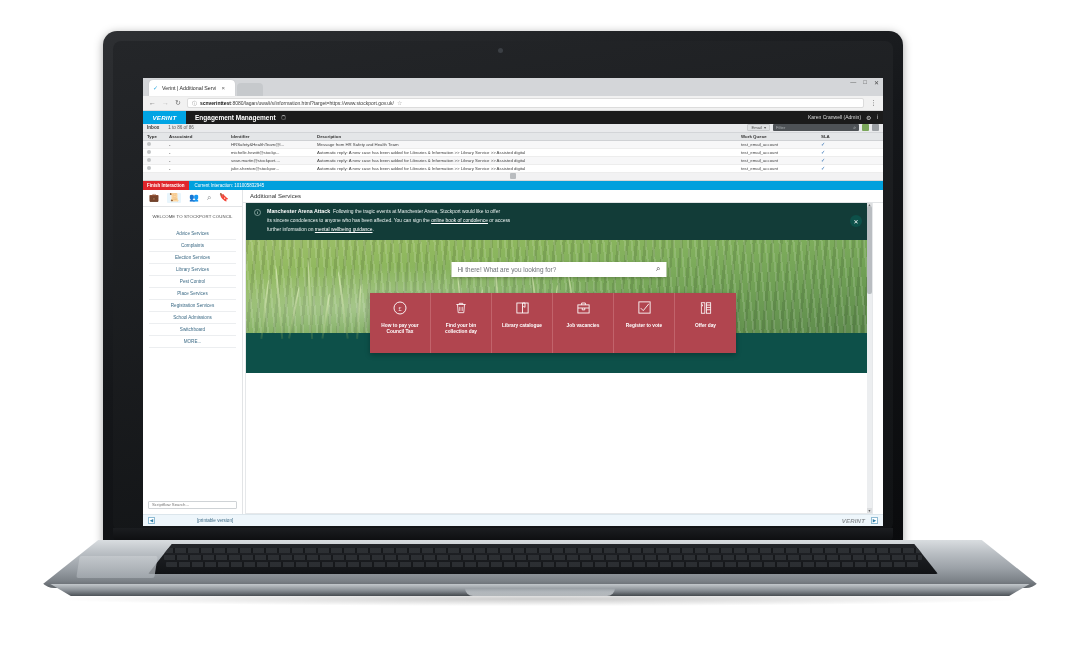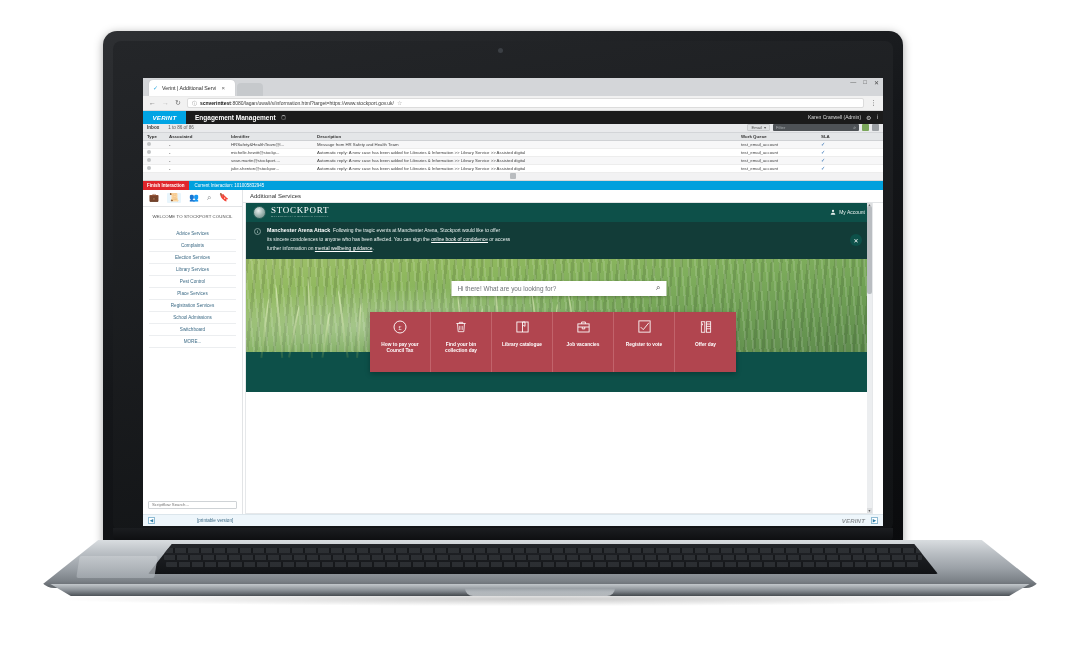--- a/index.html
+++ b/index.html
@@ -371,34 +371,20 @@
           <div class="sfsearch">
             <input placeholder="Scriptflow Search..." style="">
           </div>
         </div>
 
         <div class="rightpane">
           <div class="tabhdr">Additional Services</div>
 
           <div class="siteframe">
 
-            <div class="sk-top">
-              <div class="sk-crest"></div>
-              <div class="sk-wordmark">
-                <div class="sk-word1">STOCKPORT</div>
-                <div class="sk-word2">METROPOLITAN BOROUGH COUNCIL</div>
-              </div>
-              <div class="sk-acct">
-                <svg width="6" height="6" viewBox="0 0 16 16">
-                    <circle cx="8" cy="5" r="3" fill="#e6f0ee"></circle>
-                    <path d="M2 15c0-3.3 2.7-5 6-5s6 1.7 6 5z" fill="#e6f0ee"></path>
-                  </svg>
-                <span>My Account</span>
-              </div>
-            </div>
 
             <div class="sk-alert">
               <div class="sk-i">i</div>
               <div class="sk-alert-txt">
                 <b>Manchester Arena Attack</b>&nbsp;&nbsp;<span>Following the tragic events at Manchester Arena, Stockport would like to offer</span><br>
                 <span>its sincere condolences to anyone who has been affected. You can sign the </span><a href="#">online book of condolence</a><span> or access</span><br>
                 <span>further information on </span><a href="#">mental wellbeing guidance</a><span>.</span>
               </div>
               <div class="sk-close">✕</div>
             </div>

